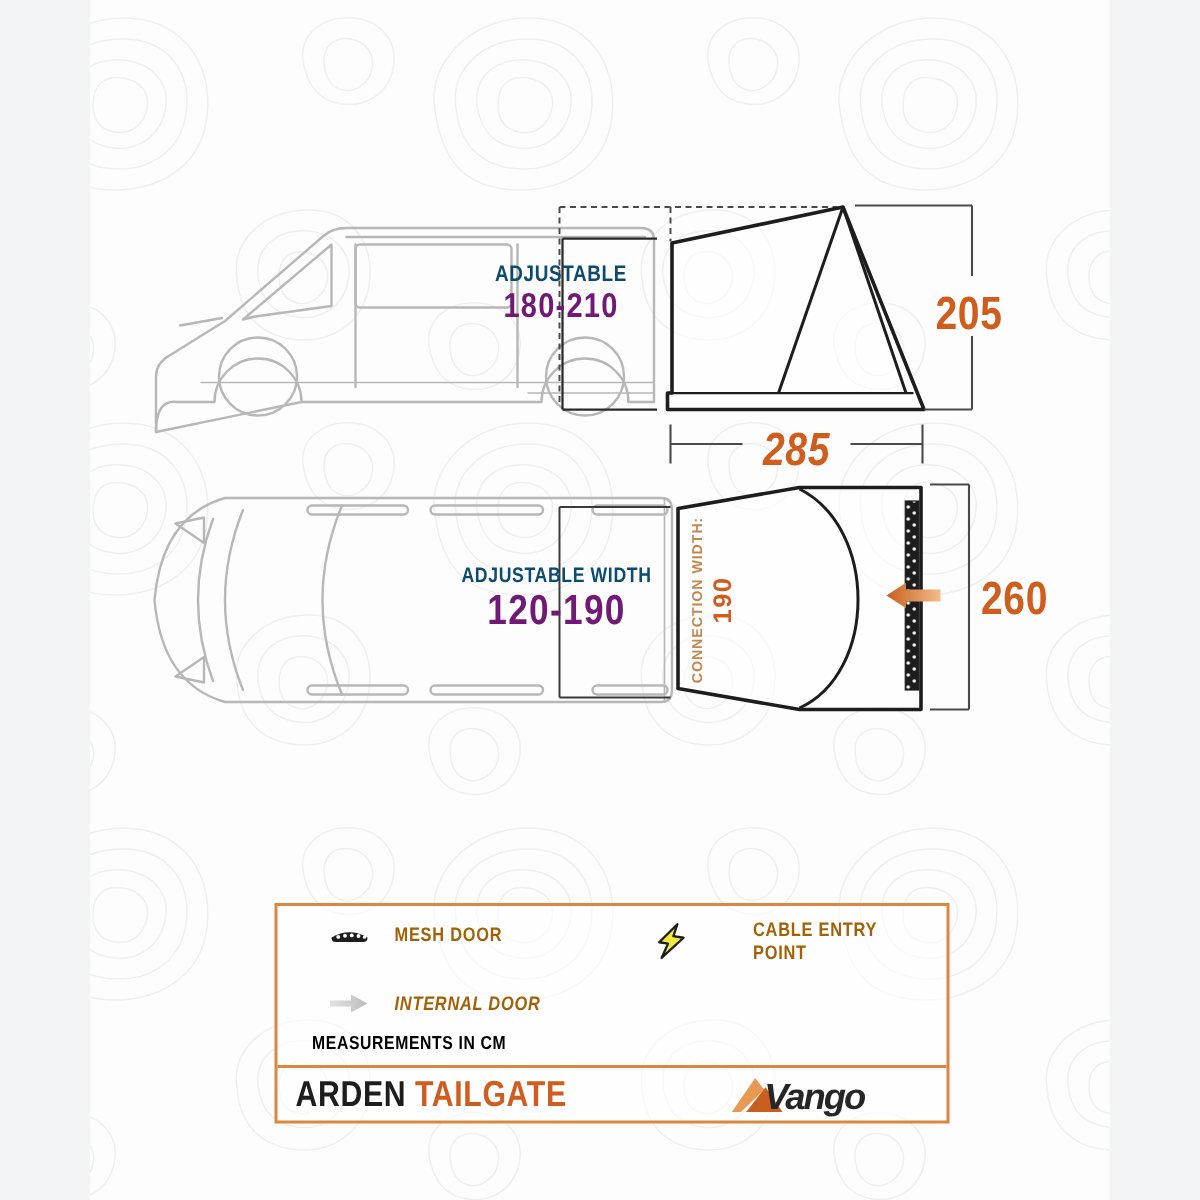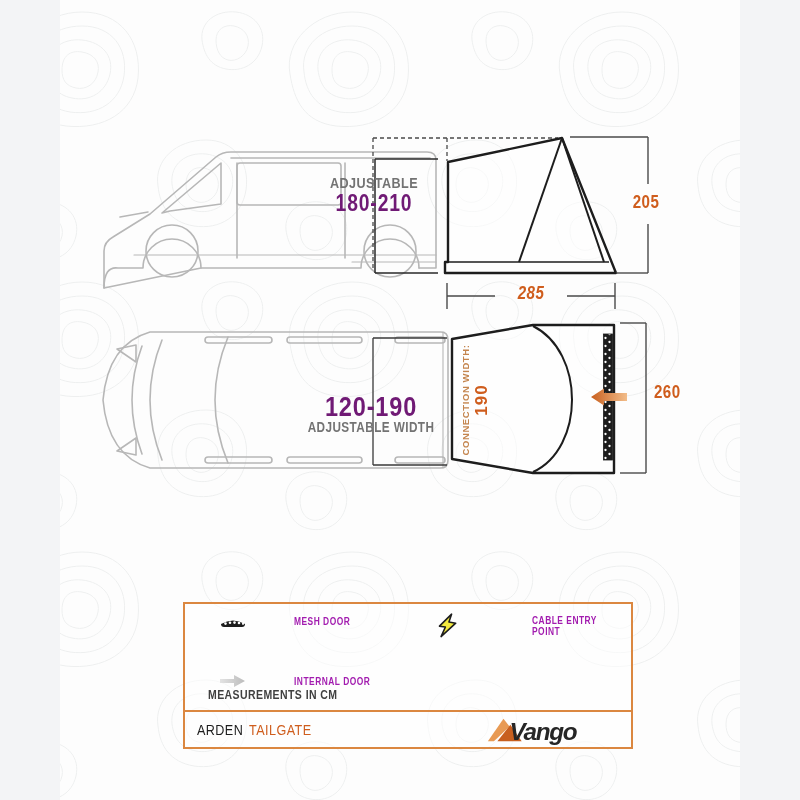--- a/index.html
+++ b/index.html
@@ -11,48 +11,48 @@
   .bg-svg{position:absolute;left:0;top:0;}
   .band{position:absolute;top:0;height:800px;background:#f3f4f6;}
   .band.left{left:0;width:60px;}
   .band.right{left:740px;width:60px;}
   .art{position:absolute;left:0;top:0;}
 
   .lbl{position:absolute;white-space:nowrap;line-height:1;}
   .cond{display:inline-block;transform:scaleX(.84);transform-origin:center;}
   .condL{display:inline-block;transform:scaleX(.84);transform-origin:left center;}
   .ctr{transform:translateX(-50%);}
-  .soft{color:#737373;font-weight:bold;letter-spacing:.5px;}
+  .soft{color:#0c4a6e;font-weight:bold;letter-spacing:.5px;}
   .range{color:#701a75;font-weight:bold;letter-spacing:1px;}
-  .dim{color:#cf5d1d;font-weight:bold;font-size:18px;letter-spacing:.5px;}
+  .dim{color:#cf5d1d;font-weight:bold;font-size:31px;letter-spacing:.5px;}
 
   .rot-label{
     position:absolute;left:476px;top:400px;
     transform:translate(-50%,-50%) rotate(-90deg);
     text-align:center;color:#c4854e;
   }
   .rot-label .small{font-size:9.5px;font-weight:bold;letter-spacing:.6px;display:block;}
   .rot-label .big{font-size:17px;font-weight:bold;color:#cf5d1d;letter-spacing:1px;display:block;margin-top:1px;}
 
   .legend-box{
     position:absolute;left:183px;top:602px;width:450px;height:147px;
     border:2px solid #db8740;background:rgba(255,255,255,.55);
     box-sizing:border-box;
   }
   .legend-main{position:relative;height:110px;}
   .legend-row{position:absolute;display:flex;align-items:center;gap:14px;}
-  .legend-row .txt{font-size:10px;font-weight:bold;color:#a21caf;letter-spacing:.6px;margin-left:31px;}
-  .legend-note{position:absolute;left:23px;top:84px;font-size:12.5px;font-weight:bold;color:#404040;letter-spacing:.5px;}
+  .legend-row .txt{font-size:13px;font-weight:bold;color:#a16207;letter-spacing:.6px;}
+  .legend-note{position:absolute;left:23px;top:84px;font-size:12.5px;font-weight:bold;color:#000000;letter-spacing:.5px;}
   .legend-footer{
     position:absolute;left:0;right:0;bottom:0;height:35px;
     border-top:2px solid #db8740;
     display:flex;align-items:center;justify-content:space-between;
     padding:0 40px 0 12px;
   }
-  .product-title{font-size:15px;font-weight:normal;letter-spacing:.5px;}
+  .product-title{font-size:24px;font-weight:bold;letter-spacing:.5px;}
   .product-title .name{color:#1d1d1d;}
   .product-title .variant{color:#cf5d1d;margin-left:7px;}
   .icon-cell{width:32px;display:flex;justify-content:center;}
 </style>
 </head>
 <body>
 
 <div class="canvas">
 
   <svg class="bg-svg" width="800" height="800" aria-hidden="true">
@@ -181,21 +181,21 @@
     <span class="ctr" style="display:inline-block;"><span class="cond">180-210</span></span>
   </div>
   <div class="lbl dim" style="left:646px;top:193px;">
     <span class="ctr" style="display:inline-block;"><span class="cond">205</span></span>
   </div>
   <div class="lbl dim" style="left:531px;top:284px;font-style:italic;">
     <span class="ctr" style="display:inline-block;"><span class="cond">285</span></span>
   </div>
 
   <div class="lbl soft" style="left:371px;top:376px;font-size:14px;">
-    <span class="ctr" style="display:inline-block;margin-top:44px;"><span class="cond">ADJUSTABLE WIDTH</span></span>
+    <span class="ctr" style="display:inline-block;"><span class="cond">ADJUSTABLE WIDTH</span></span>
   </div>
   <div class="lbl range" style="left:371px;top:393px;font-size:28px;">
     <span class="ctr" style="display:inline-block;"><span class="cond">120-190</span></span>
   </div>
   <div class="lbl dim" style="left:654px;top:383px;">
     <span class="condL">260</span>
   </div>
 
   <div class="rot-label">
     <span class="small">CONNECTION WIDTH:</span>
@@ -213,21 +213,21 @@
               <circle cx="12" cy="7.8" r="1.3" fill="#fff"></circle>
             <circle cx="16.5" cy="7.6" r="1.3" fill="#fff"></circle>
               <circle cx="21" cy="8" r="1.3" fill="#fff"></circle>
             <circle cx="25" cy="8.8" r="1.1" fill="#fff"></circle>
           </svg>
         </span>
         <span class="txt"><span class="condL">MESH DOOR</span></span>
       </div>
 
 
-      <div class="legend-row" style="left:32px;top:70px;">
+      <div class="legend-row" style="left:32px;top:57px;font-style:italic;">
         <span class="icon-cell">
           <svg width="26" height="14" viewBox="0 0 26 14">
             <polygon points="0,5 14,5 14,1 25,7 14,13 14,9 0,9" fill="url(#grayArrowR)"></polygon>
           </svg>
         </span>
         <span class="txt"><span class="condL">INTERNAL DOOR</span></span>
       </div>
 
       <div class="legend-row" style="left:248px;top:8px;gap:40px;">
         <span class="icon-cell">

